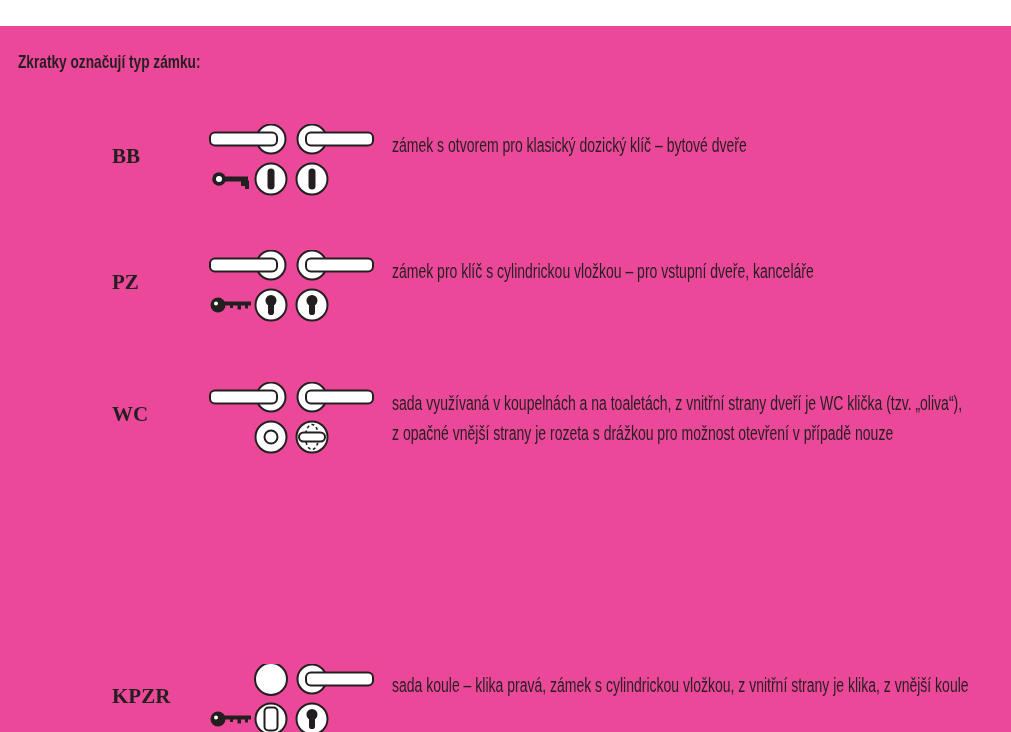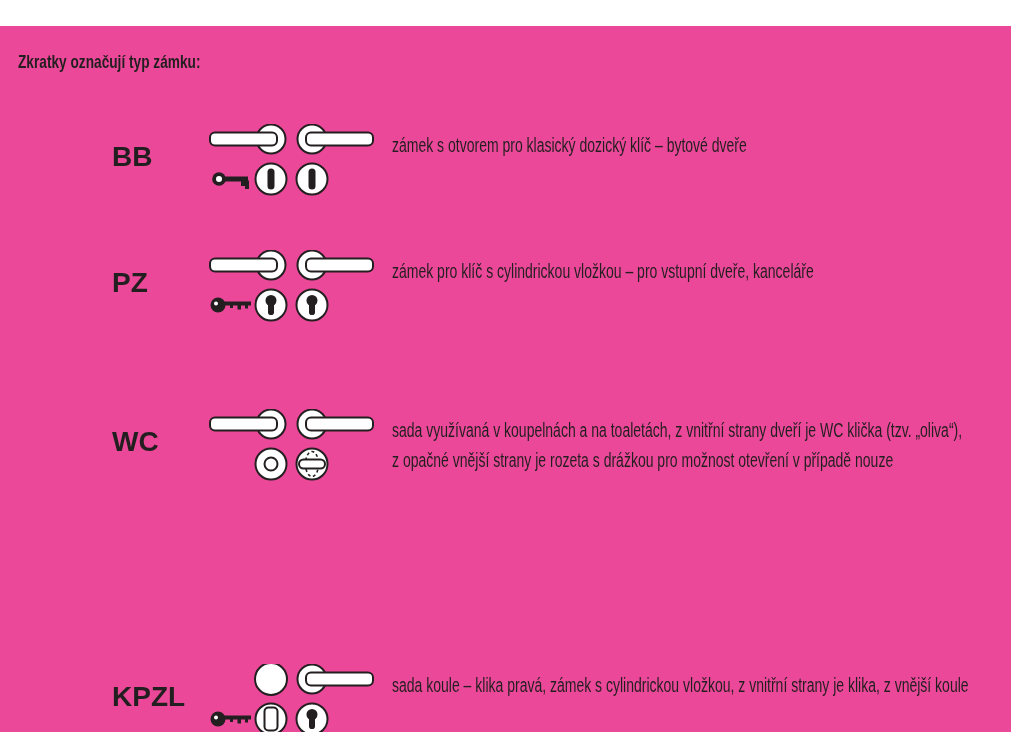--- a/index.html
+++ b/index.html
@@ -14,22 +14,23 @@
   }
   .title{
     position:absolute;left:18px;top:26px;margin:0;
     font-size:19px;font-weight:bold;line-height:20px;
     white-space:nowrap;
     transform:scaleX(0.72);transform-origin:0 0;
   }
   .row{position:absolute;left:0;width:1011px;height:110px;}
   .code{
     position:absolute;left:112px;top:30px;
-    font-size:28px;font-weight:bold;line-height:21px;
+    font-size:21px;font-weight:bold;line-height:21px;
     white-space:nowrap;
+    font-family:Liberation Serif, serif;
   }
   .icon{position:absolute;left:205px;top:8px;width:170px;height:74px;}
   .desc{
     position:absolute;left:392px;top:14px;
     font-size:20px;line-height:30px;
     white-space:nowrap;
     transform:scaleX(0.70);transform-origin:0 0;
   }
   
   .o{fill:#ffffff;stroke:#231f20;stroke-width:2px;}
@@ -118,39 +119,39 @@
         <use href="#key-cyl" x="13" y="55"></use>
         <use href="#rosette-cyl" x="66" y="55"></use>
         <use href="#rosette-cyl" x="107" y="55"></use>
       </svg>
     </div>
     <div class="desc">
       <div>zámek pro klíč s cylindrickou vložkou – pro vstupní dveře, kanceláře</div>
     </div>
   </section>
 
-  <section class="row" style="top:375px">
+  <section class="row" style="top:348px">
     <div class="code">WC</div>
     <div class="icon">
       <svg viewBox="0 0 170 74" width="170" height="74">
         <use href="#lever-left" x="66" y="15"></use>
         <use href="#lever-right" x="107" y="15"></use>
         <use href="#rosette-hole" x="66" y="55"></use>
         <use href="#rosette-oliva" x="107" y="55"></use>
       </svg>
     </div>
     <div class="desc">
       <div>sada využívaná v koupelnách a na toaletách, z vnitřní strany dveří je WC klička (tzv. „oliva“),</div>
       <div>z opačné vnější strany je rozeta s drážkou pro možnost otevření v případě nouze</div>
     </div>
   </section>
 
 
   <section class="row" style="top:630px">
-    <div class="code">KPZL</div>
+    <div class="code">KPZR</div>
     <div class="icon">
       <svg viewBox="0 0 170 74" width="170" height="74">
         <use href="#knob" x="66" y="15"></use>
         <use href="#lever-right" x="107" y="15"></use>
         <use href="#key-cyl" x="13" y="55"></use>
         <use href="#rosette-blind" x="66" y="55"></use>
         <use href="#rosette-cyl" x="107" y="55"></use>
       </svg>
     </div>
     <div class="desc">

